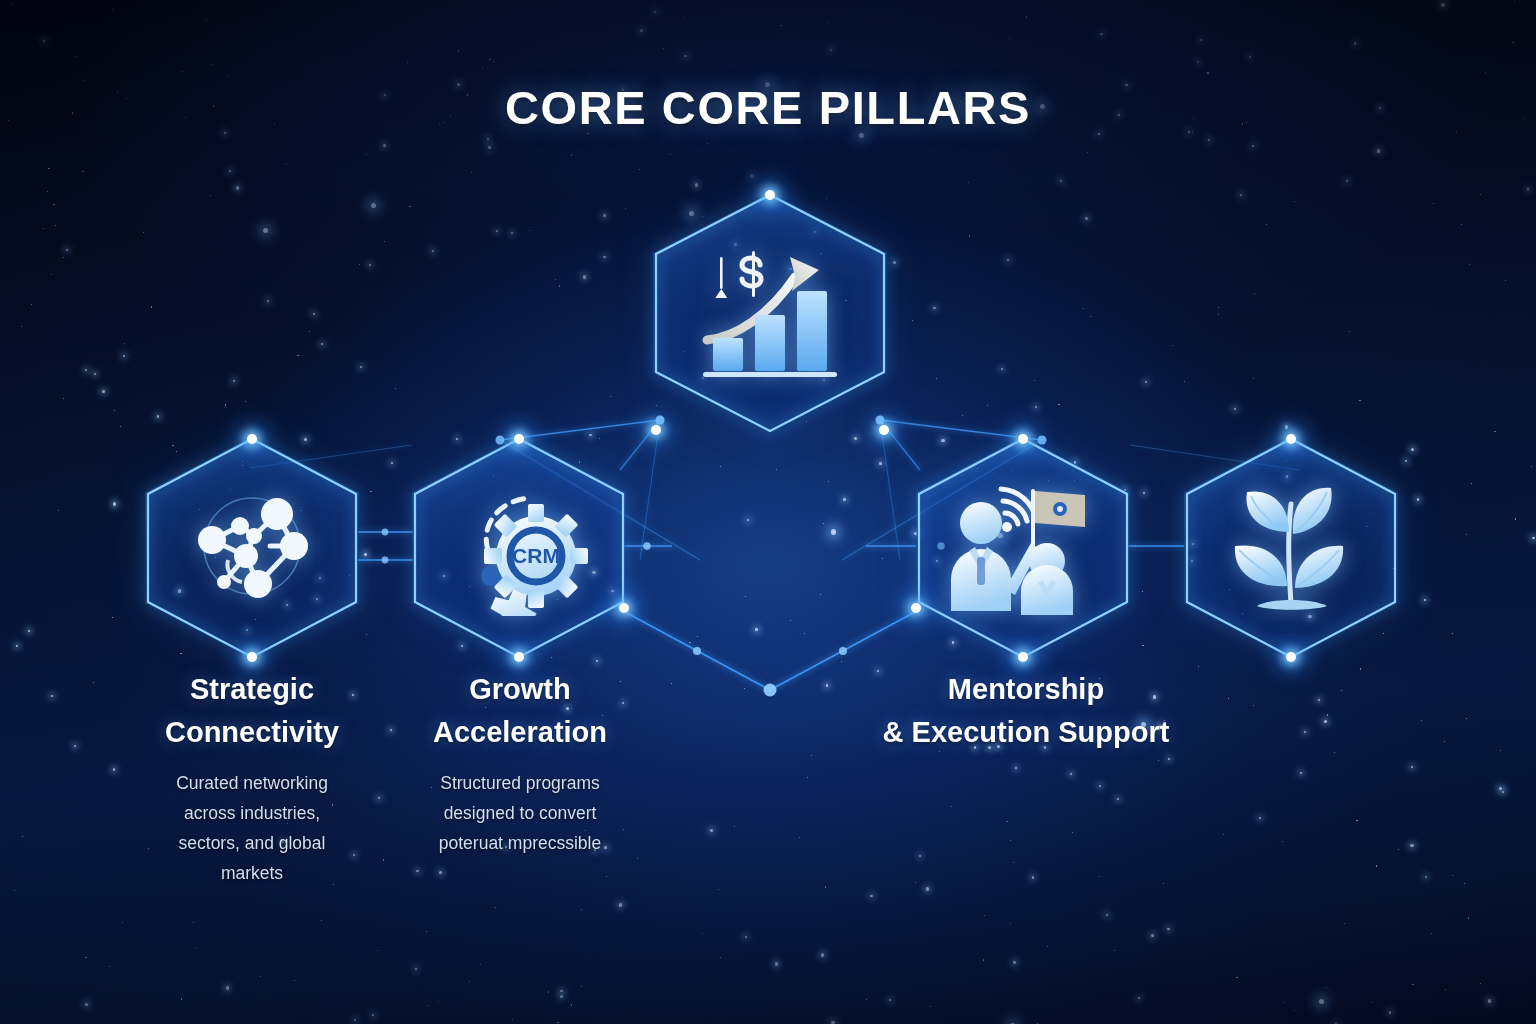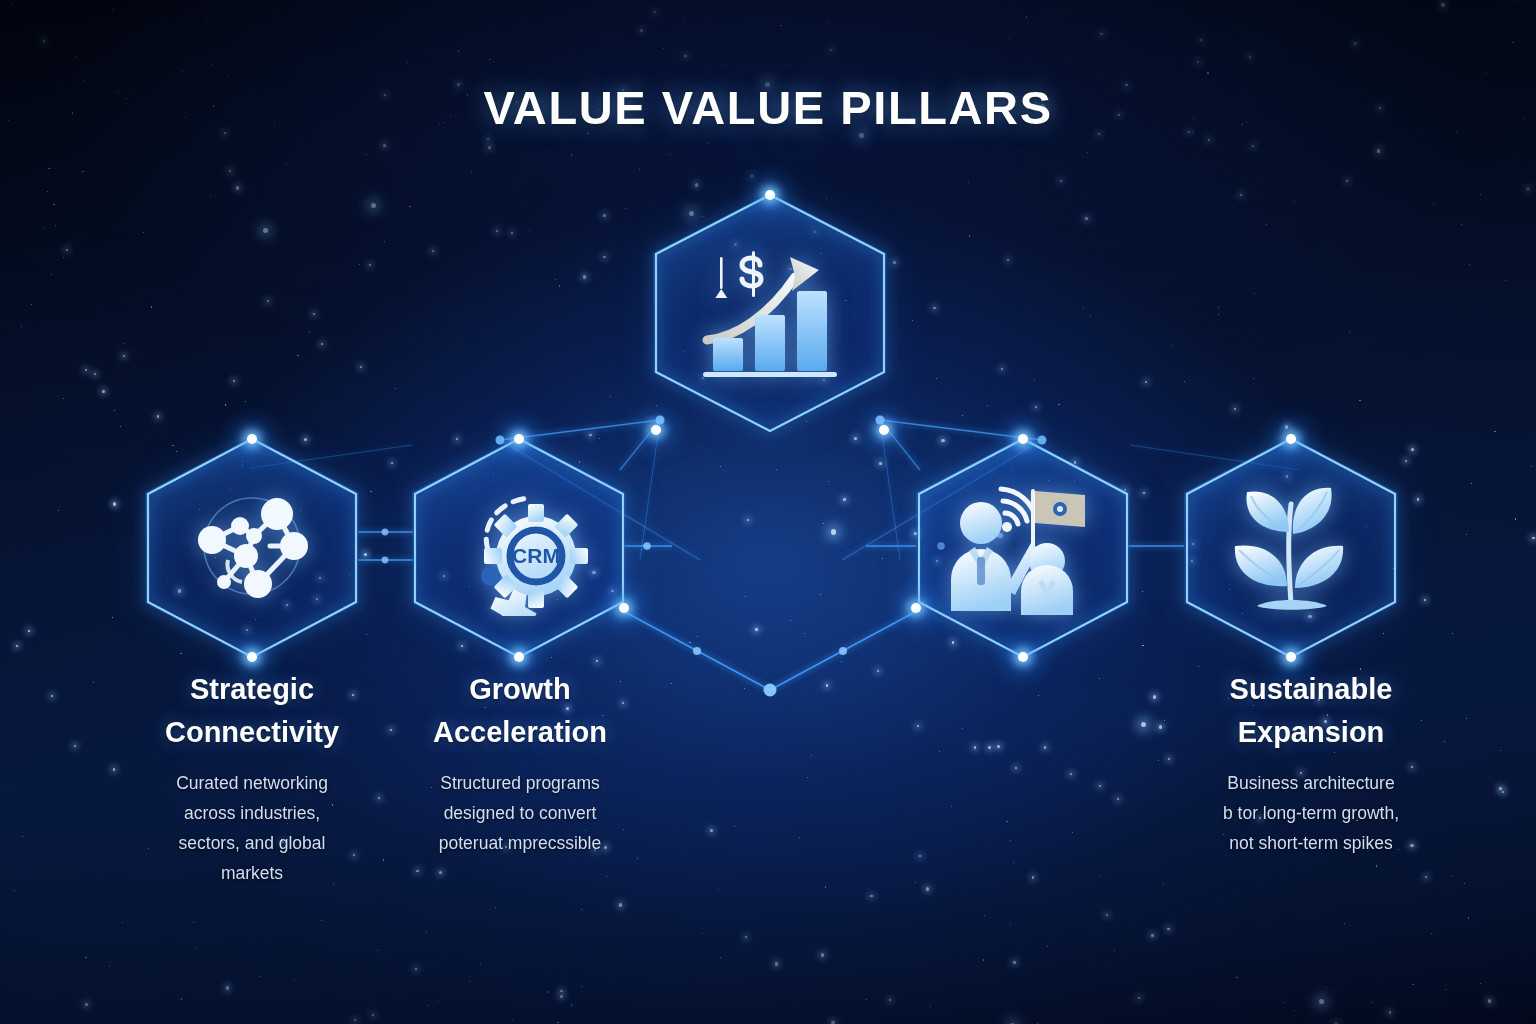--- a/index.html
+++ b/index.html
@@ -604,21 +604,21 @@
       <circle cx="880" cy="420" r="4.5" opacity="0.9"></circle>
       <circle cx="500" cy="440" r="4.5" opacity="0.85"></circle>
       <circle cx="1042" cy="440" r="4.5" opacity="0.85"></circle>
       <circle cx="385" cy="532" r="3.4" opacity="0.8"></circle>
       <circle cx="385" cy="560" r="3.4" opacity="0.8"></circle>
       <circle cx="647" cy="546" r="3.8" opacity="0.85"></circle>
       <circle cx="941" cy="546" r="3.8" opacity="0.85"></circle>
     </g>
   </svg>
 
-  <div id="title">VALUE VALUE PILLARS</div>
+  <div id="title">CORE CORE PILLARS</div>
 
   <div class="hex" style="left:653px; top:193px; width:234px; height:240px;">
     <div class="shape"></div>
     <svg class="edge" viewBox="0 0 234 240">
       <polygon points="117,2 231,61 231,179 117,238 3,179 3,61"></polygon>
     </svg>
     <div class="icon">
       <svg width="150" height="140" viewBox="0 0 150 140">
         <defs>
           <linearGradient id="barg" x1="0" y1="0" x2="0" y2="1">
@@ -824,23 +824,18 @@
 
   <div class="pillar-text" style="left:392px; top:668px; width:256px;">
     <div class="p-title">Growth
 Acceleration</div>
     <div class="p-desc">Structured programs
 designed to convert
 poteruat mprecssible</div>
   </div>
 
   <div class="pillar-text" style="left:858px; top:668px; width:336px;">
+    <div class="p-title">Mentorship
+&amp; Execution Support</div>
   </div>
 
-  <div class="pillar-text" style="left:1186px; top:668px; width:250px;">
-    <div class="p-title">Sustainable
-Expansion</div>
-    <div class="p-desc">Business architecture
-b tor long-term growth,
-not short-term spikes</div>
-  </div>
 
 </div>
 
 </body></html>

